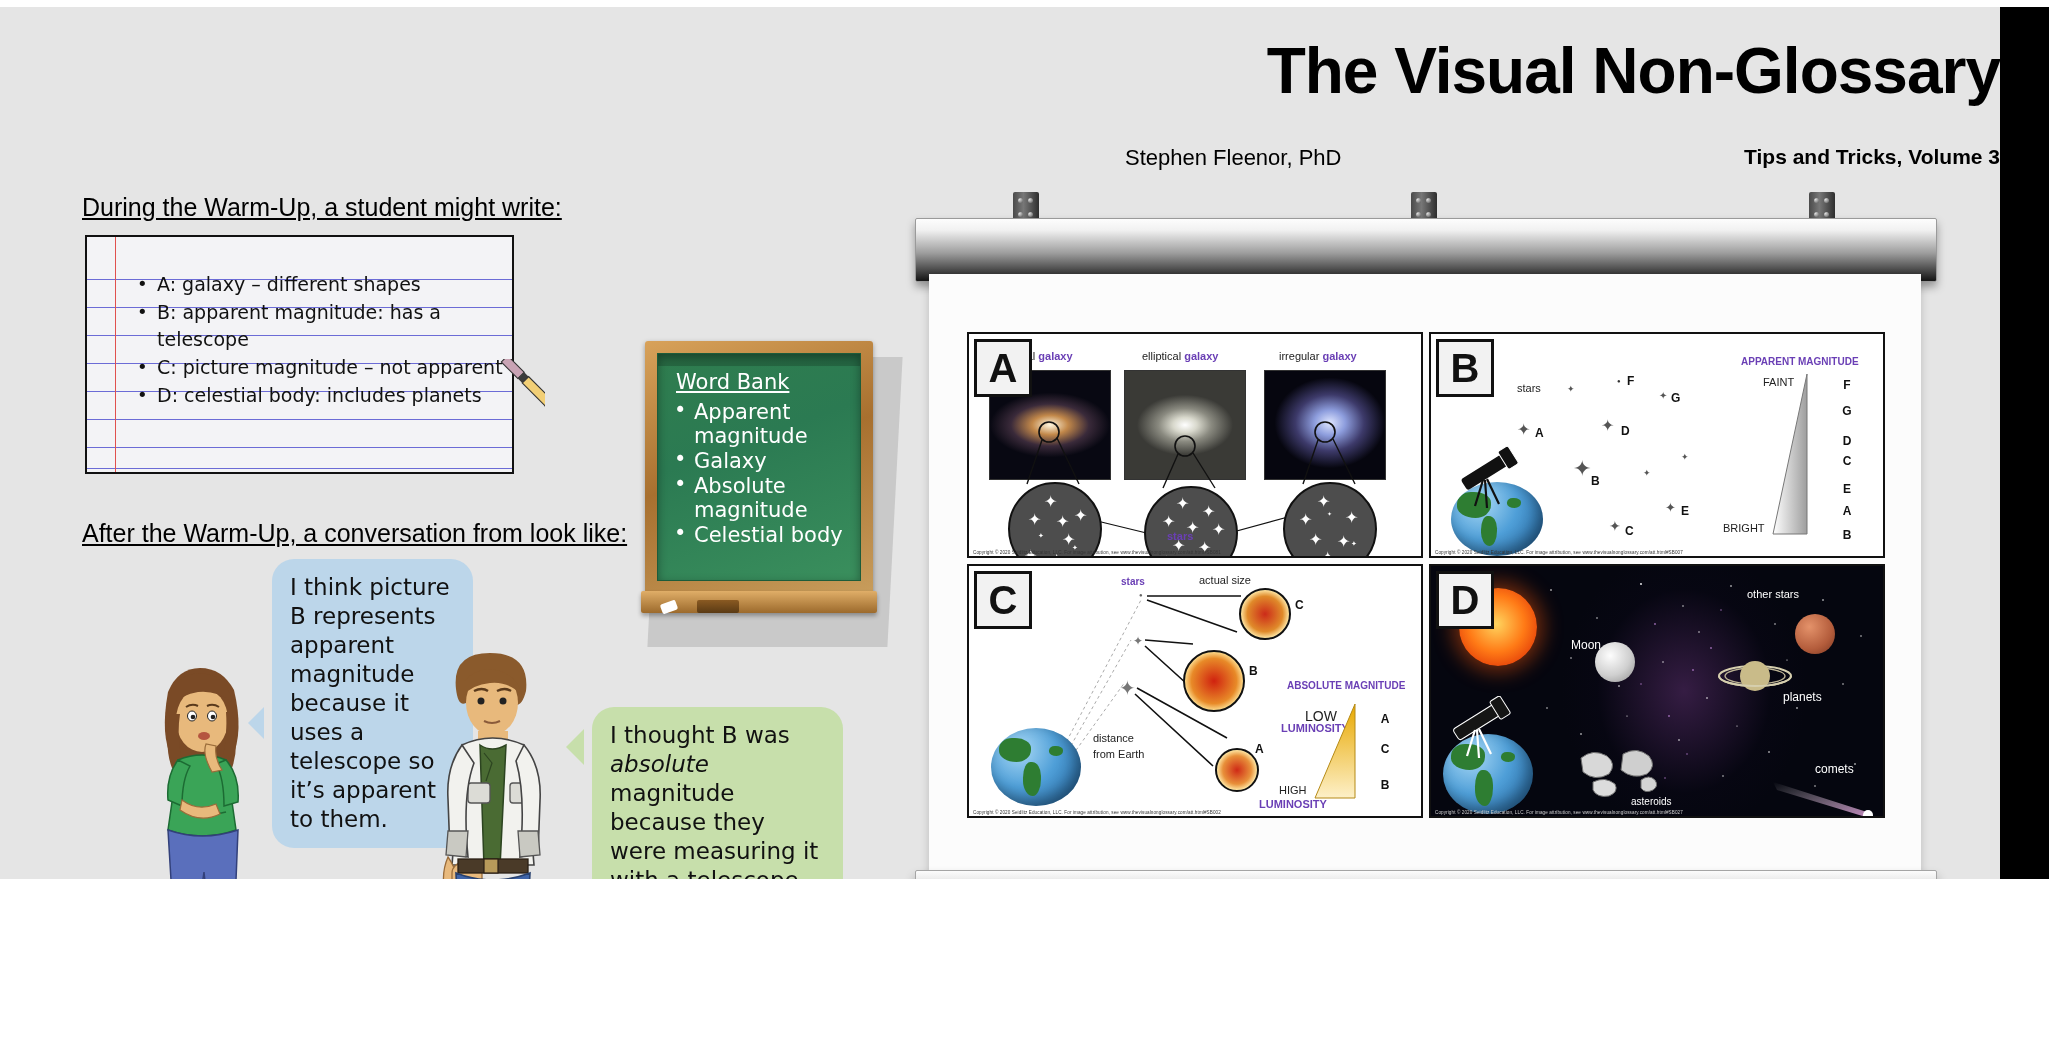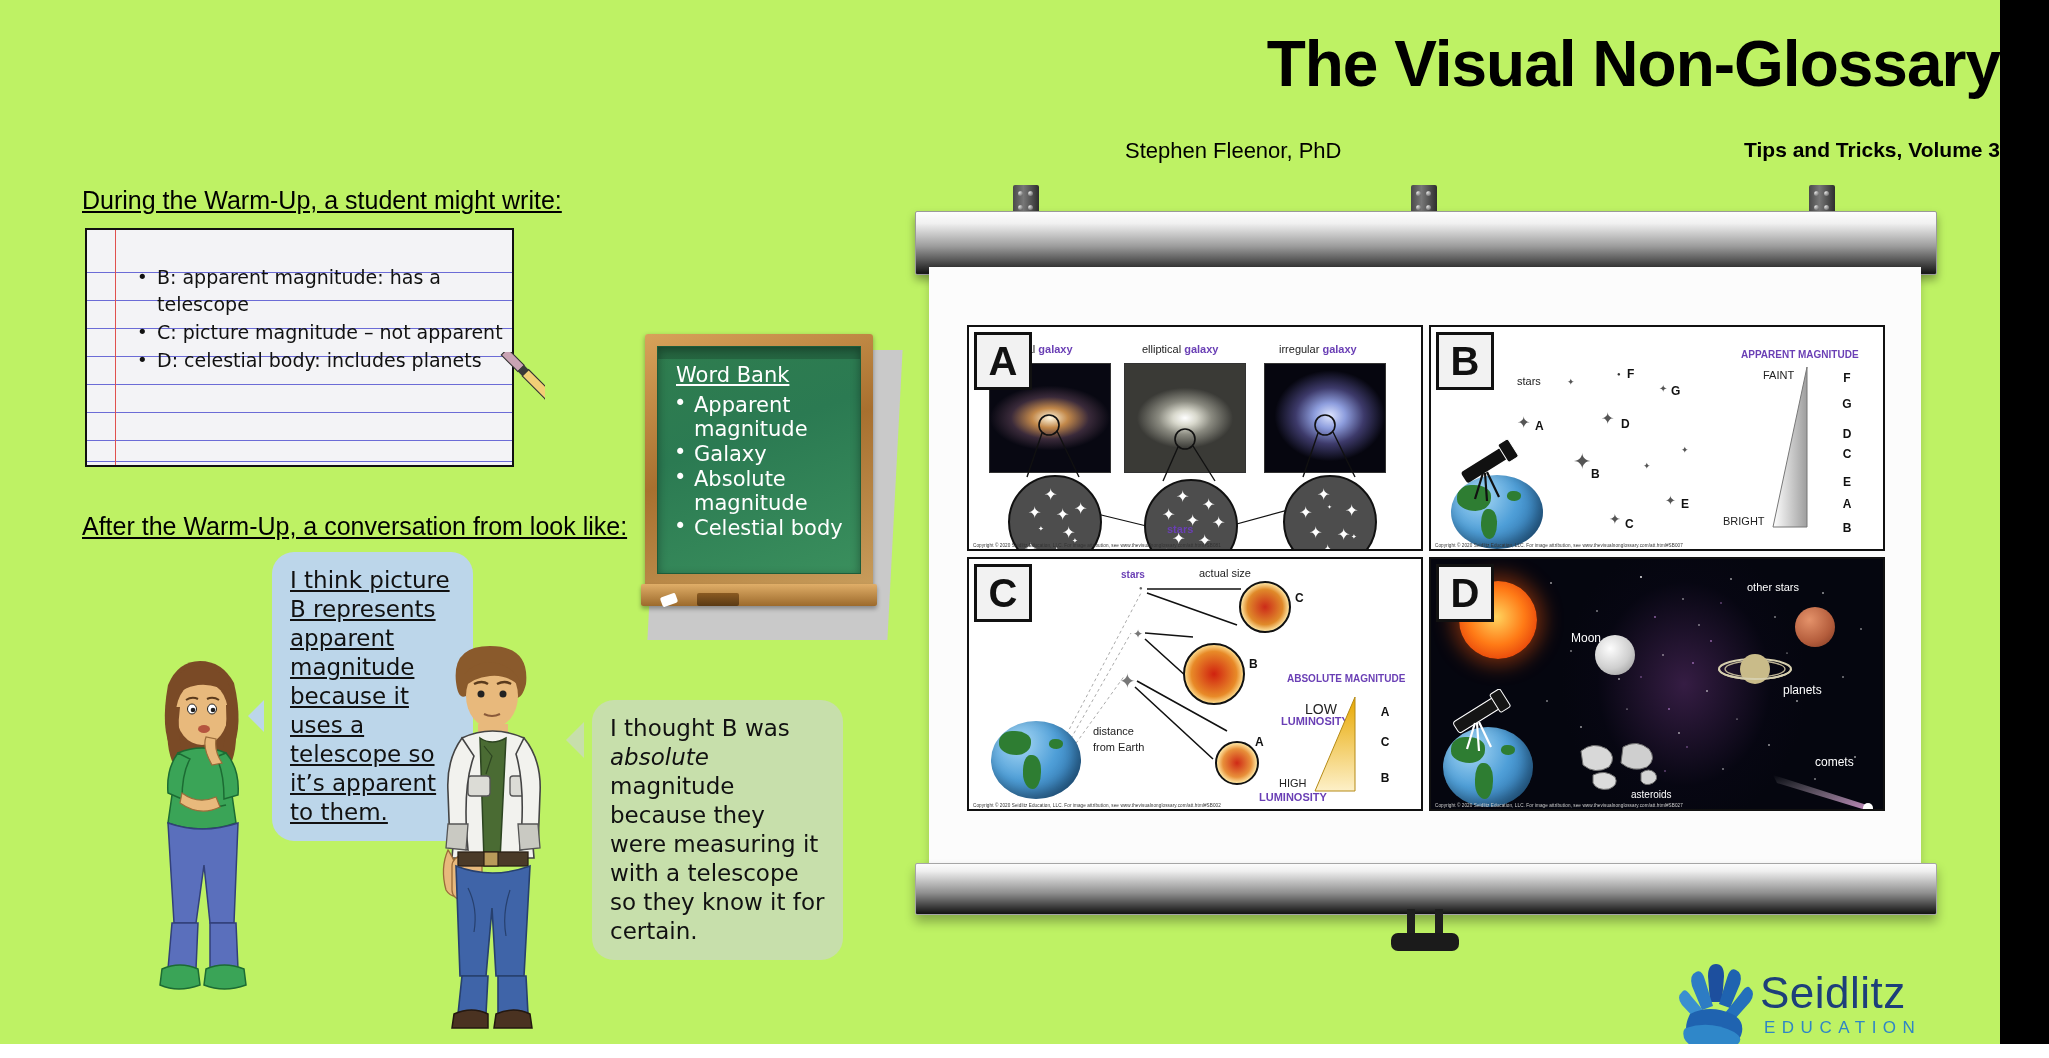--- a/index.html
+++ b/index.html
@@ -1,18 +1,18 @@
 <!DOCTYPE html>
 <html><head>
 <meta charset="utf-8">
 <style>
   html,body{margin:0;padding:0;background:#fff;}
   body{width:2049px;height:1058px;overflow:hidden;position:relative;
        font-family:"Liberation Sans",sans-serif;}
-  .canvas{position:absolute;left:0;top:0;width:2049px;height:1044px;background:#bef264;overflow:hidden;}
+  .canvas{position:absolute;left:0;top:7px;width:2049px;height:872px;background:#e5e5e5;overflow:hidden;}
   .rightbar{position:absolute;left:2000px;top:0;width:49px;height:1058px;background:#000;}
 
   
   .title{position:absolute;left:1100px;top:32px;width:900px;text-align:right;
          font-family:"Liberation Sans",sans-serif;font-weight:bold;font-size:64px;
          letter-spacing:-1px;color:#000;line-height:1.0;white-space:nowrap;}
   .author{position:absolute;left:1125px;top:138px;font-size:22px;color:#000;}
   .volume{position:absolute;left:1400px;top:138px;width:600px;text-align:right;
           font-size:21px;font-weight:bold;color:#000;}
 
@@ -57,21 +57,21 @@
   .board-title{position:absolute;left:18px;top:16px;font-family:"DejaVu Sans",sans-serif;
      font-size:21px;color:#fff;text-decoration:underline;}
   .board-list{position:absolute;left:14px;top:46px;right:6px;margin:0;padding:0;list-style:none;
      font-family:"DejaVu Sans",sans-serif;font-size:21px;color:#fff;line-height:24px;}
   .board-list li{position:relative;padding-left:22px;margin-bottom:1px;}
   .board-list li::before{content:"\2022";position:absolute;left:2px;top:-2px;}
 
   
   .bubble{position:absolute;border-radius:22px;font-family:"DejaVu Sans",sans-serif;
           color:#111;line-height:29px;font-size:23px;}
-  .bubble-blue{left:272px;top:552px;width:165px;padding:14px 18px;background:#bcd6ea;text-decoration:underline;}
+  .bubble-blue{left:272px;top:552px;width:165px;padding:14px 18px;background:#bcd6ea;}
   .bubble-blue::after{content:"";position:absolute;left:-24px;top:148px;width:0;height:0;
      border:16px solid transparent;border-right-color:#bcd6ea;border-left:0;}
   .bubble-green{left:592px;top:700px;width:215px;padding:14px 18px;background:#c7dfab;}
   .bubble-green::after{content:"";position:absolute;left:-26px;top:22px;width:0;height:0;
      border:18px solid transparent;border-right-color:#c7dfab;border-left:0;}
   .bubble-green i{font-style:italic;}
 
   
   .screen{position:absolute;left:915px;top:185px;width:1020px;height:740px;}
   .scr-bracket{position:absolute;top:0;width:26px;height:34px;
@@ -145,20 +145,21 @@
         <i style="top:70px"></i>
         <i style="top:98px"></i>
       <i style="top:126px"></i>
         <i style="top:154px"></i>
         <i style="top:182px"></i>
       <i style="top:210px"></i>
         <i style="top:231px"></i>
     </div>
     <div class="nb-margin"></div>
     <ul class="nb-list">
+      <li>A: galaxy – different shapes</li>
       <li>B: apparent magnitude: has a telescope</li>
       <li>C: picture magnitude – not apparent</li>
       <li>D: celestial body: includes planets</li>
     </ul>
   </div>
 
   <svg class="pencil" viewBox="0 0 100 100">
     <g transform="rotate(45 50 50)">
       <rect x="18" y="6" width="26" height="10" fill="#c9a3b4" stroke="#333" stroke-width="1.2"></rect>
       <rect x="44" y="6" width="7" height="10" fill="#3a3a3a"></rect>

